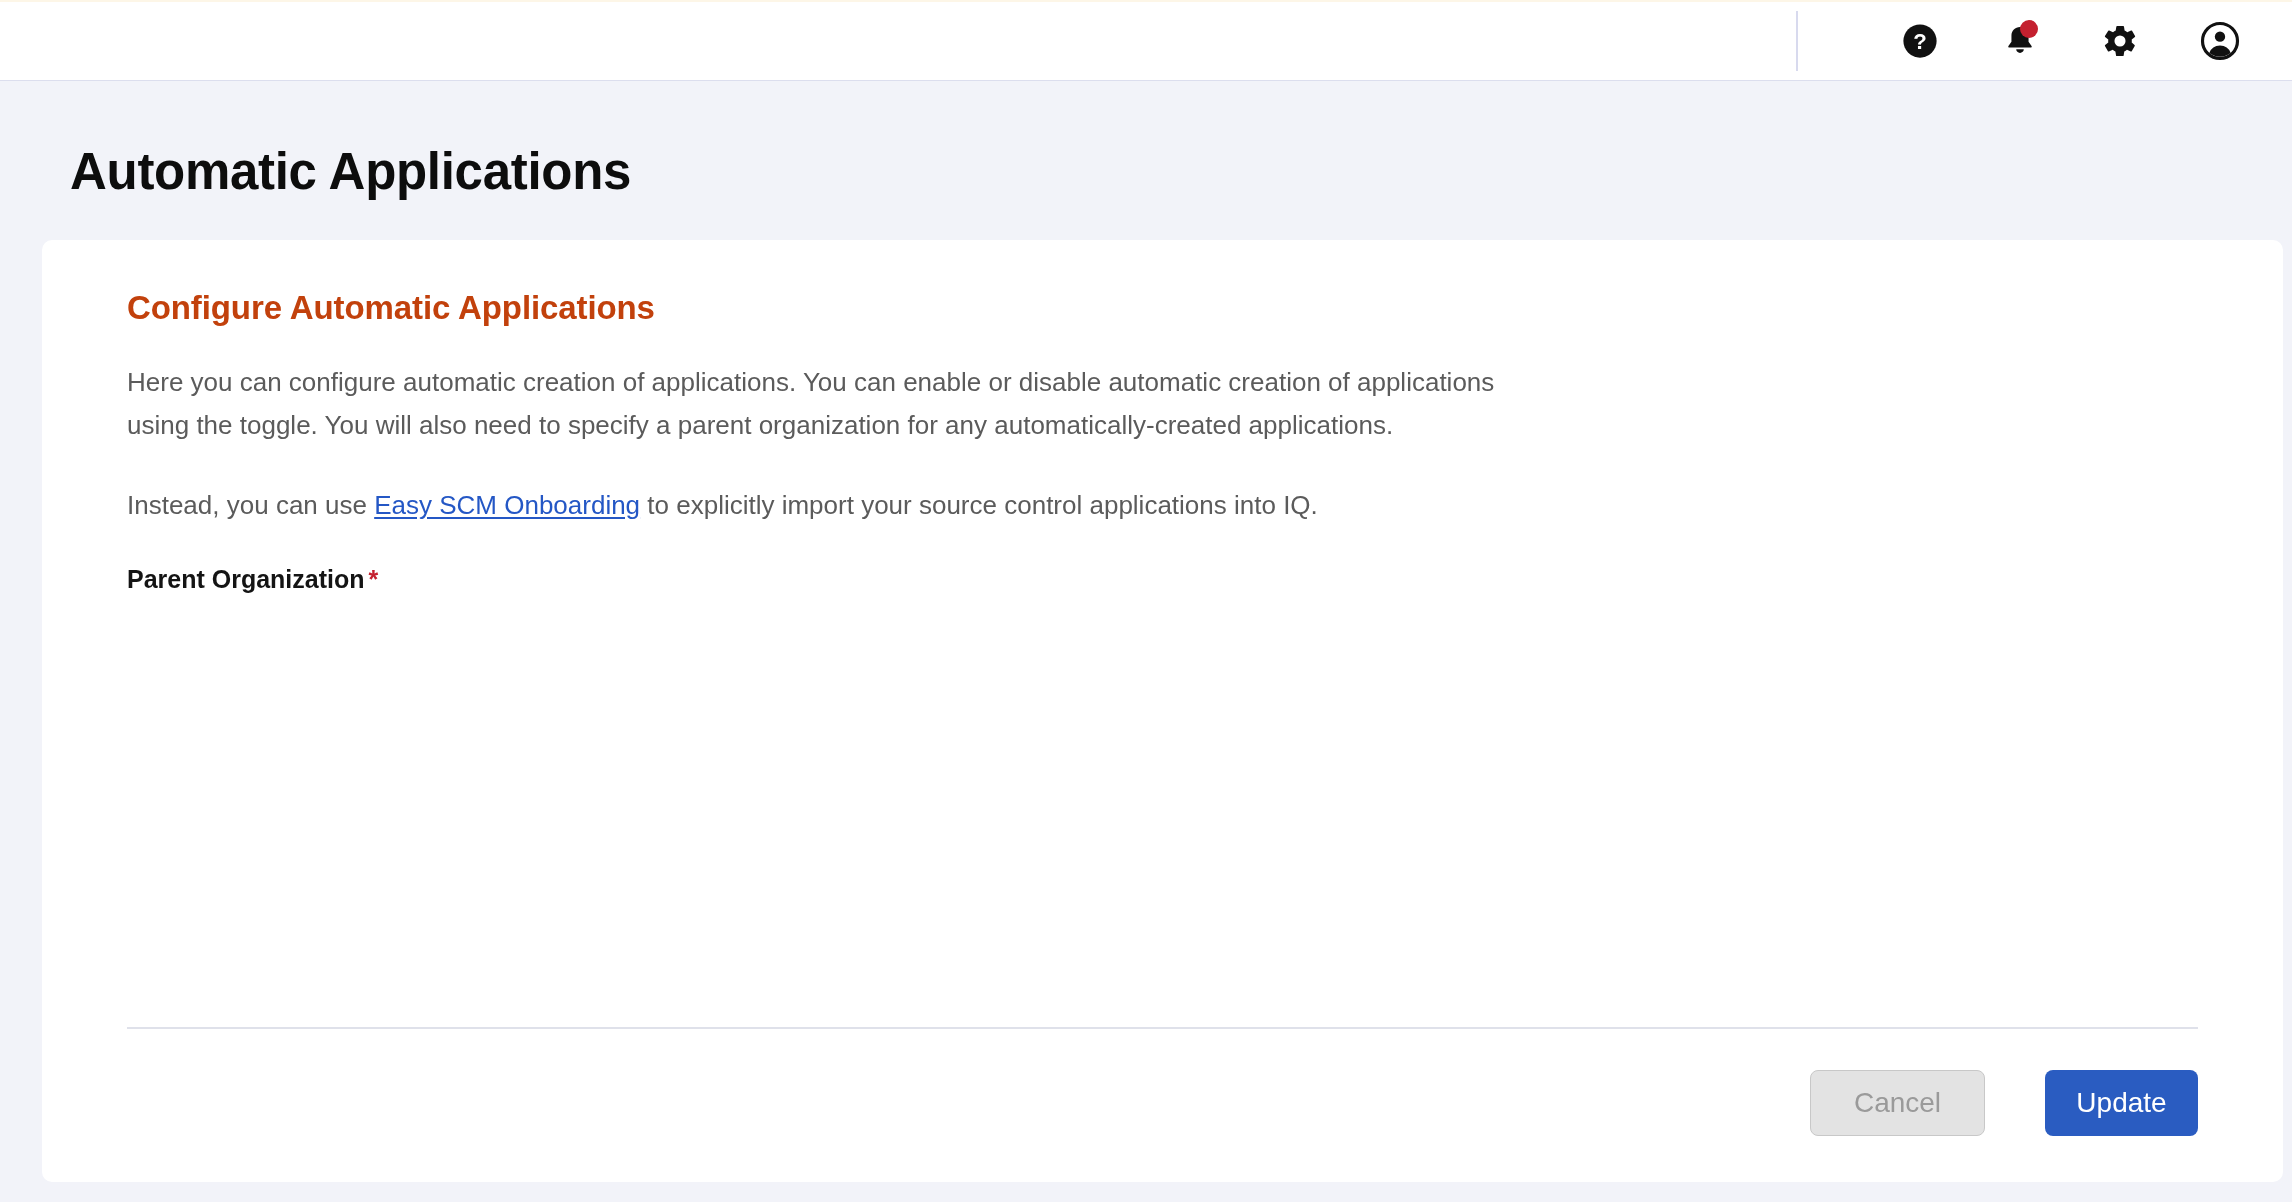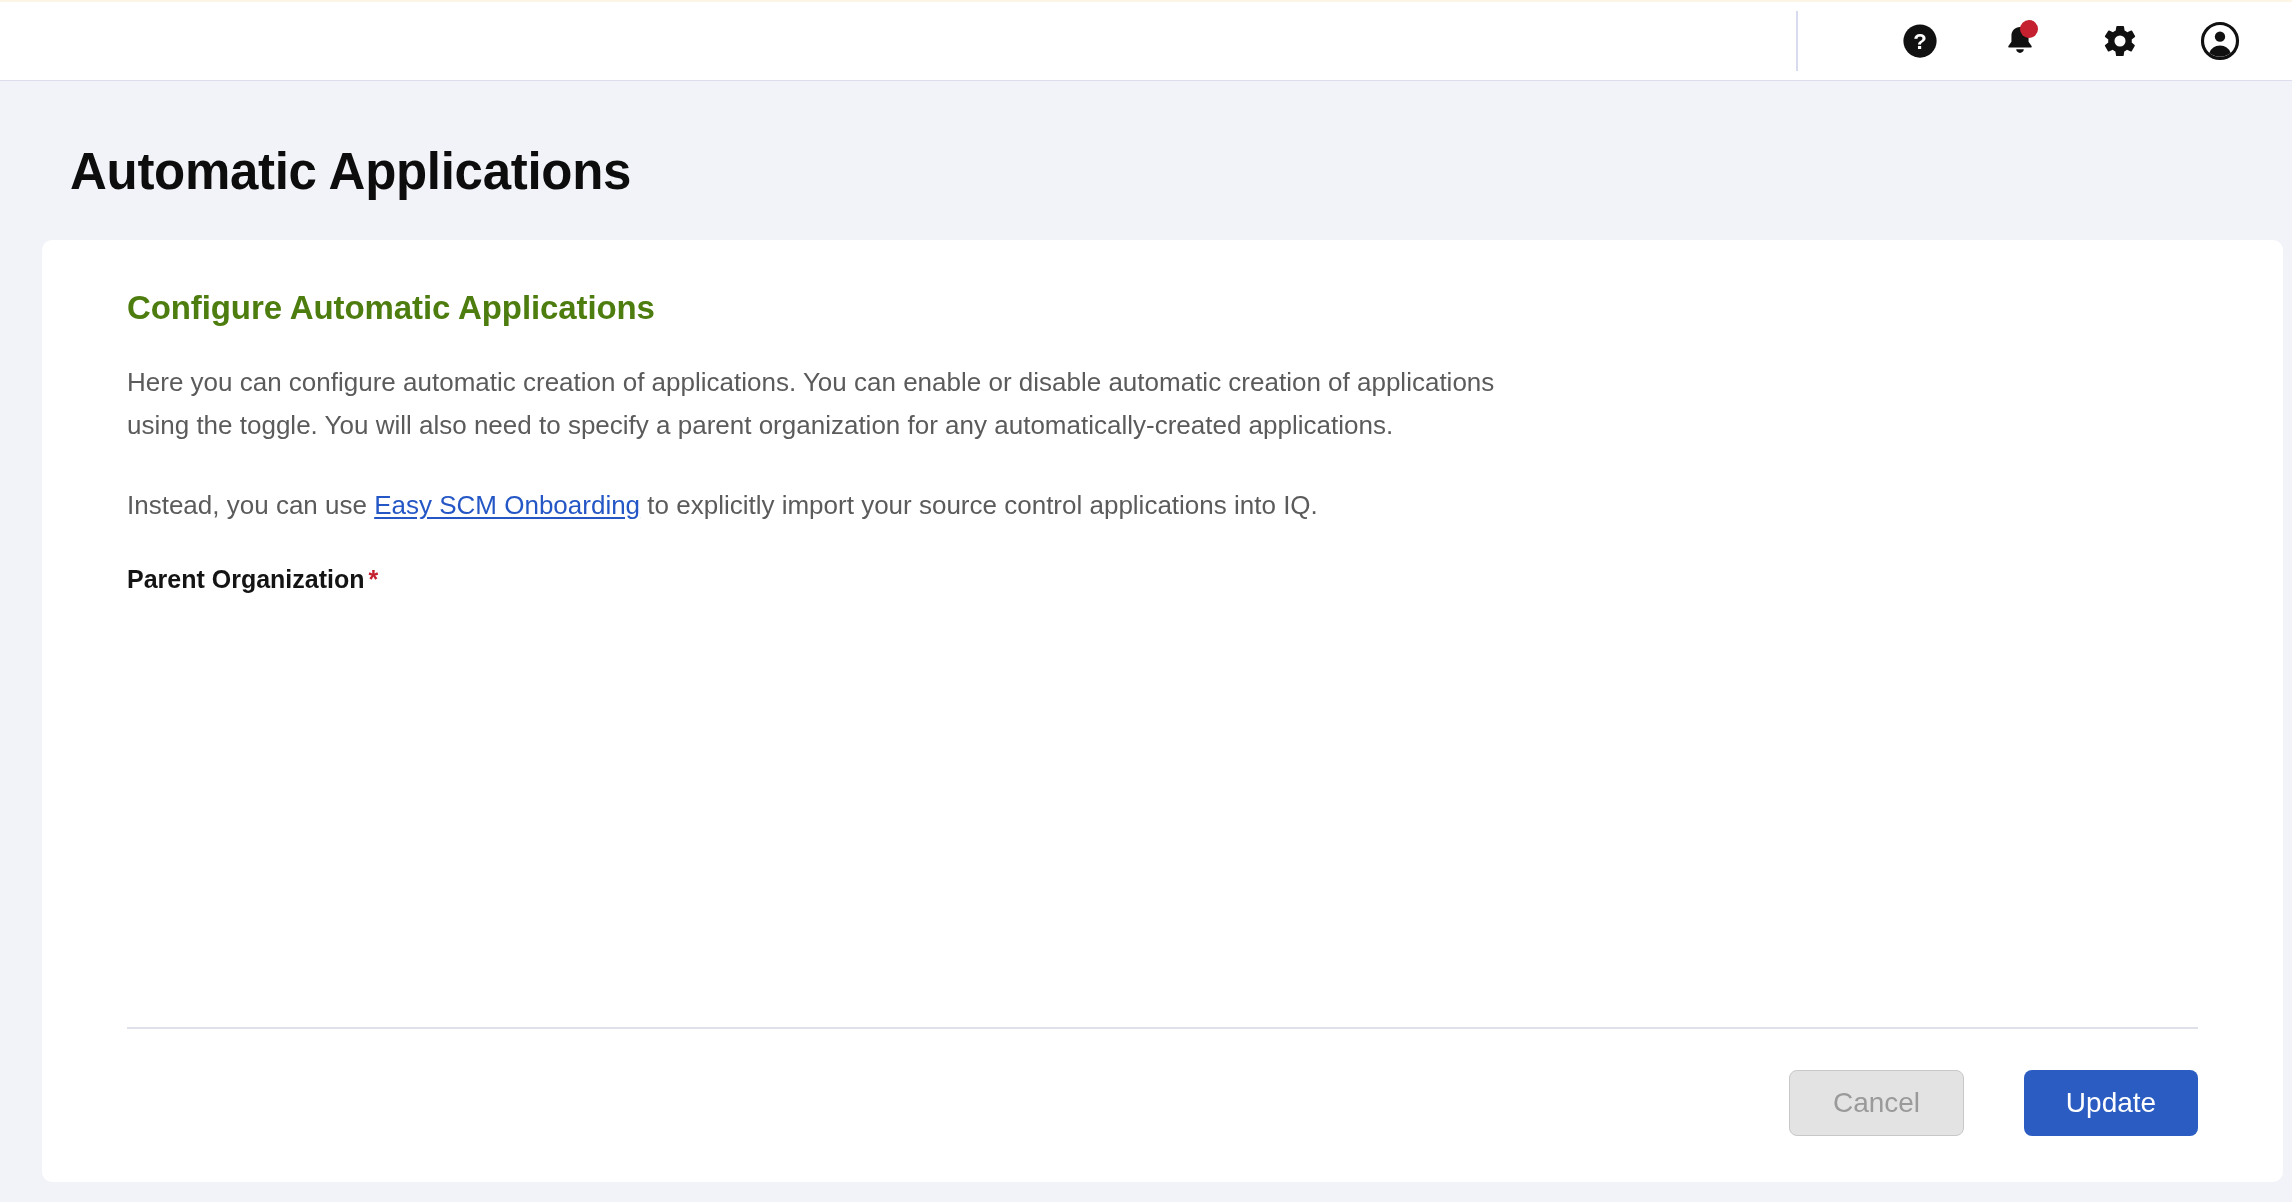--- a/index.html
+++ b/index.html
@@ -80,21 +80,21 @@
     height: 942px;
     background: #ffffff;
     border-radius: 10px;
     padding: 0 85px;
   }
   .card-heading {
     margin: 0;
     padding-top: 49px;
     font-size: 33px;
     font-weight: 700;
-    color: #4d7c0f;
+    color: #c2410c;
     letter-spacing: -0.1px;
   }
   .para {
     margin: 0;
     padding-top: 34px;
     font-size: 26px;
     line-height: 43px;
     color: #5b5b5b;
     max-width: 1435px;
     font-weight: 400;
@@ -206,21 +206,21 @@
     justify-content: center;
   }
   .btn-cancel {
     width: 175px;
     height: 66px;
     background: #e3e3e3;
     border: 1.5px solid #c8c8c8;
     color: #9a9a9a;
   }
   .btn-update {
-    width: 174px;
+    width: 153px;
     height: 66px;
     background: #2a5cc1;
     color: #ffffff;
   }
 </style>
 </head>
 <body>
 
 <div class="topbar">
   <div class="topbar-divider"></div>

